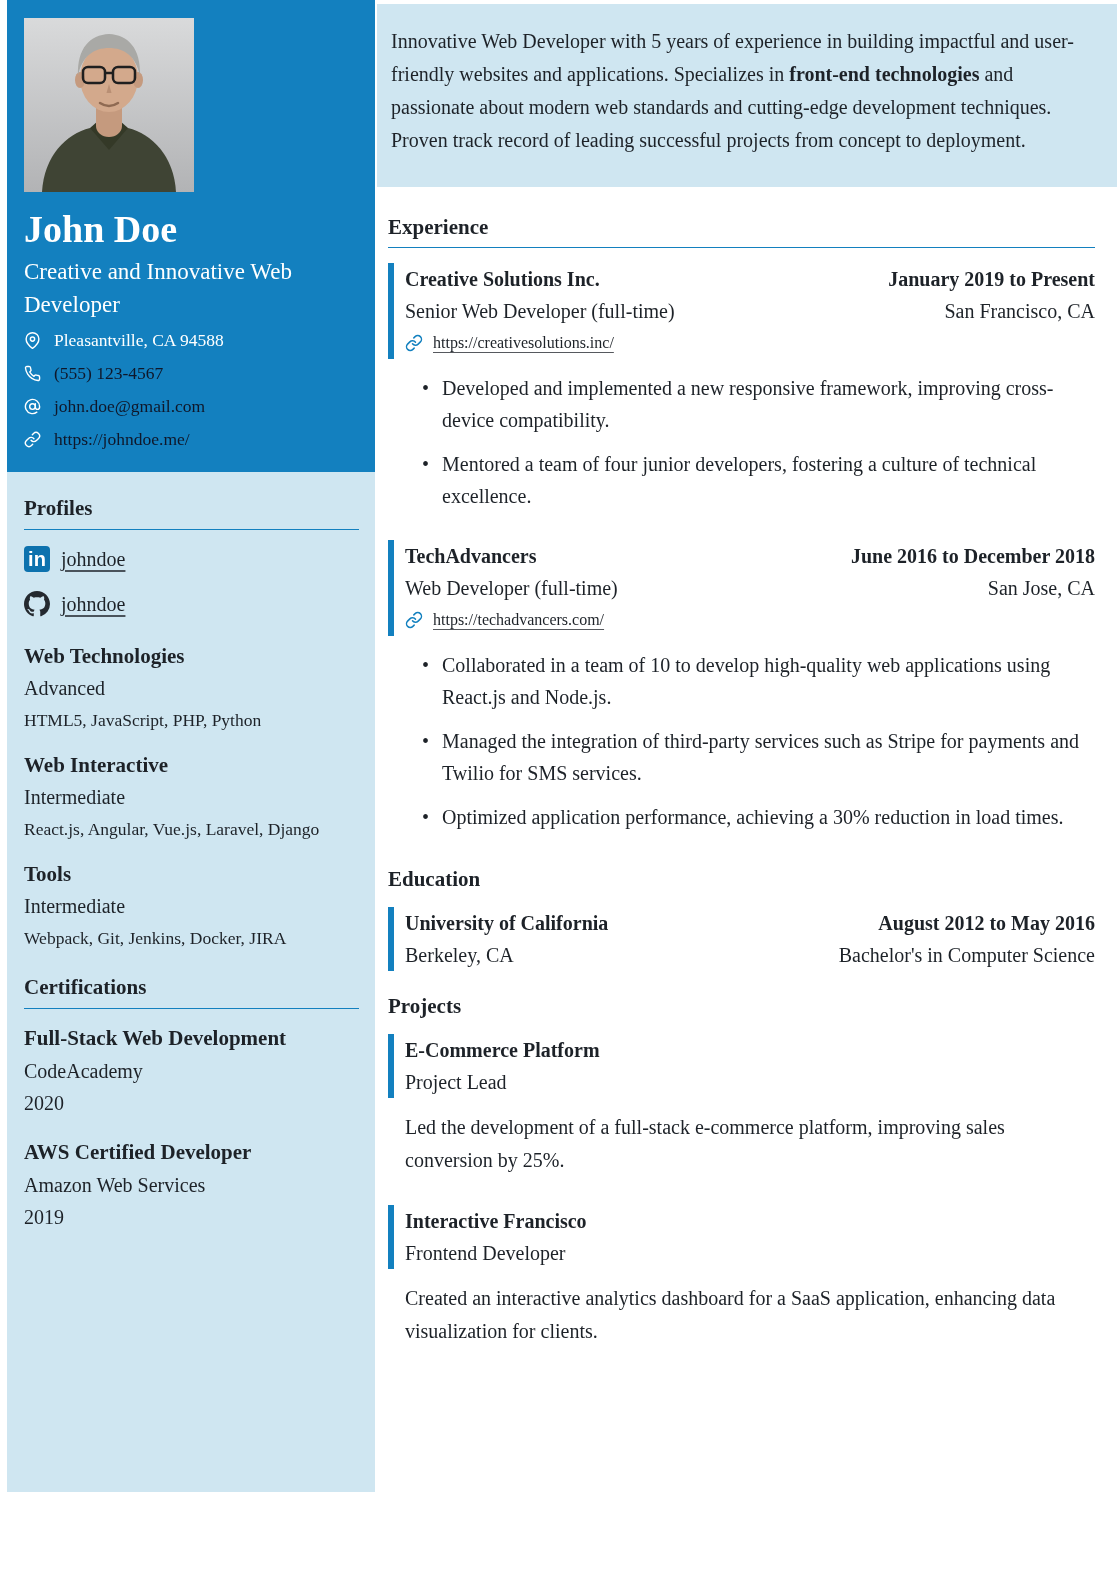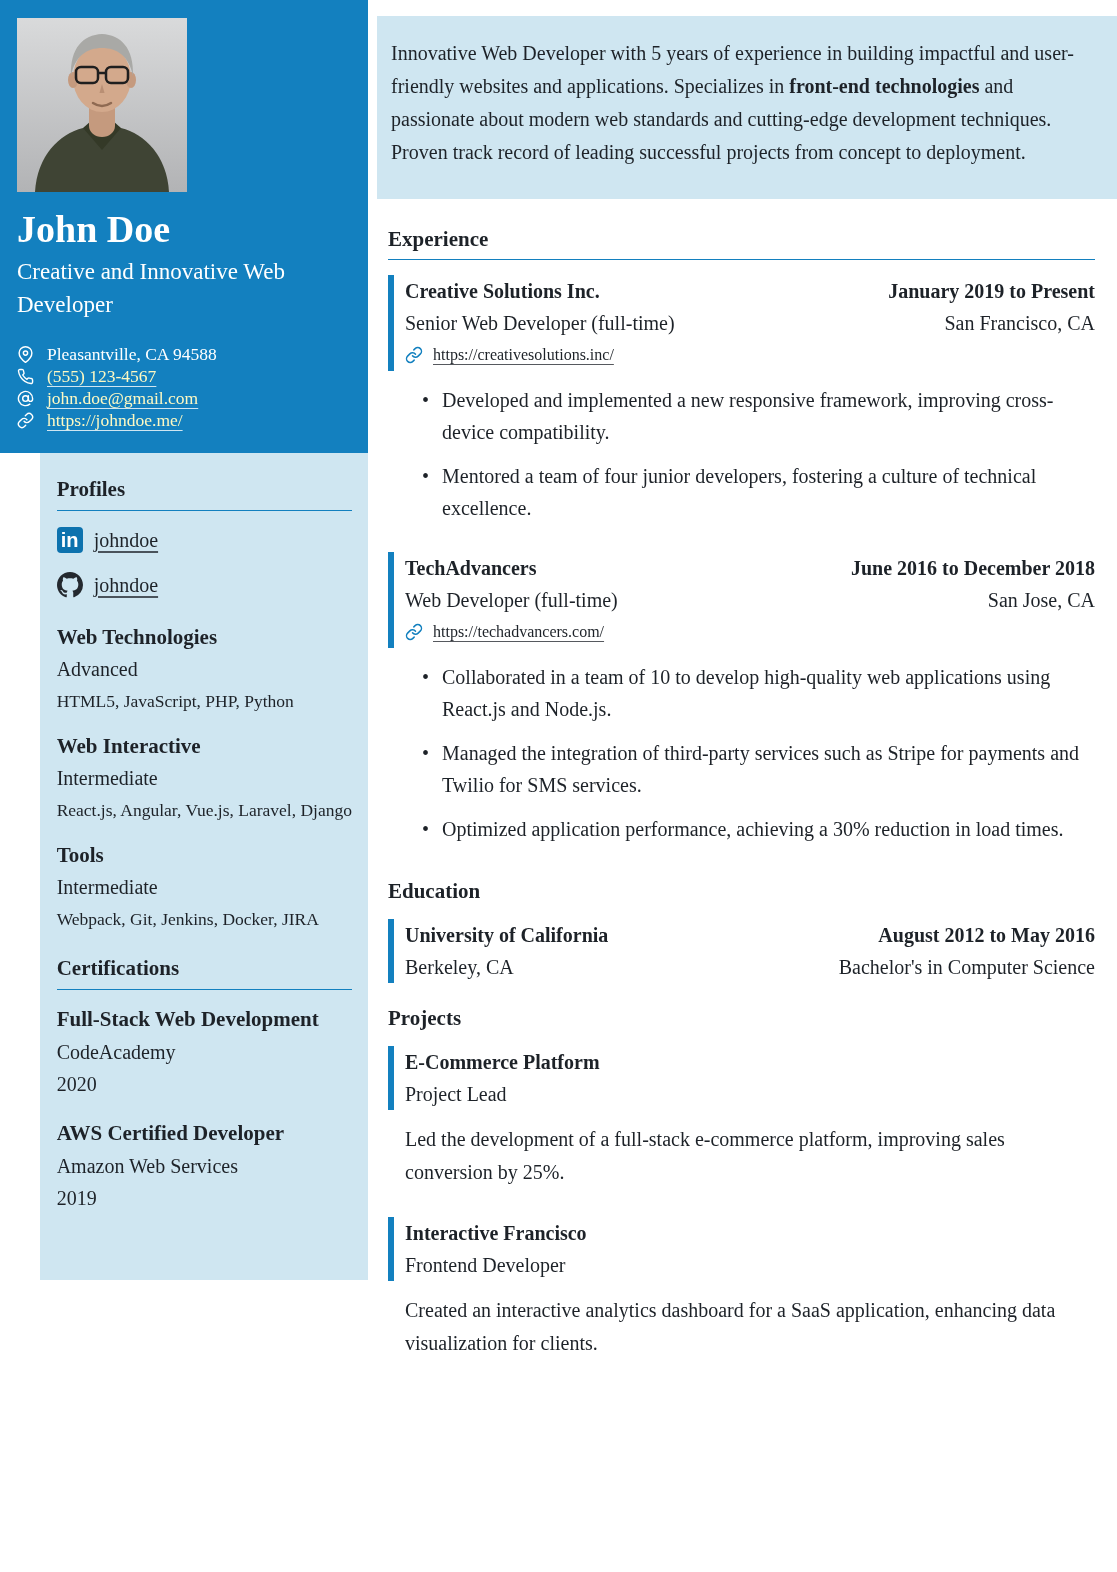--- a/index.html
+++ b/index.html
@@ -7,51 +7,51 @@
     --panel:#cfe6f1;
     --ink:#1d2228;
     --linkedin:#0d72ae;
   }
   *{box-sizing:border-box;}
   html,body{margin:0;padding:0;}
   body{font-family:"Liberation Serif","DejaVu Serif",serif;color:var(--ink);background:#fff;}
   .page{position:relative;width:1117px;height:1572px;background:#fff;overflow:hidden;}
 
   
-  .sidebar{position:absolute;left:0;top:0;width:368px;height:1280px;display:flex;flex-direction:column;align-items:flex-end;}
+  .sidebar{position:absolute;left:7px;top:0;width:368px;height:1492px;display:flex;flex-direction:column;}
   .sidebar-header{background:var(--accent);color:#fff;padding:18px 16px 22px 17px;}
   .avatar-wrap{width:170px;height:174px;}
   .avatar-wrap svg{display:block;}
   .name{font-size:38px;font-weight:700;margin:15px 0 4px;line-height:44px;}
   .headline{font-size:23px;line-height:33px;}
-  .contact{margin-top:22px;display:flex;flex-direction:column;}
+  .contact{margin-top:8px;display:flex;flex-direction:column;gap:11px;}
   .contact-row{display:flex;align-items:center;gap:13px;font-size:17.5px;line-height:22px;}
   .contact-row svg{flex:none;}
-  .wlink{text-decoration:underline;text-decoration-color:rgba(255,255,255,.8);text-underline-offset:4px;color:#fef9c3;cursor:pointer;}
+  .wlink{text-decoration-color:rgba(255,255,255,.8);text-underline-offset:4px;color:#0f172a;cursor:pointer;}
   .dlink{text-decoration:underline;text-decoration-color:rgba(29,34,40,.75);text-underline-offset:4px;color:var(--ink);cursor:pointer;}
 
   .sidebar-body{background:var(--panel);flex:1;padding:24px 16px 0 17px;}
   .side-heading{font-size:21px;font-weight:700;line-height:25px;padding-bottom:8px;border-bottom:1.5px solid var(--accent);margin:0 0 16px;}
   .side-section{margin-bottom:26px;}
   .profile-row{display:flex;align-items:center;gap:11px;margin-bottom:19px;font-size:20px;}
   .linkedin-badge{width:26px;height:26px;border-radius:4px;background:var(--linkedin);color:#fff;
     font-family:"Liberation Sans",sans-serif;font-weight:700;font-size:20px;
     display:flex;align-items:center;justify-content:center;}
   .gh-icon{width:26px;height:26px;fill:#24292f;}
   .skill-group{margin-bottom:21px;}
   .skill-name{font-size:21px;font-weight:700;margin-bottom:7px;line-height:26px;}
   .skill-level{font-size:20px;margin-bottom:9px;line-height:24px;}
   .skill-keywords{font-size:17.5px;line-height:22px;}
   .cert-item{margin-bottom:24px;}
   .cert-title{font-size:21px;font-weight:700;margin-bottom:8px;line-height:26px;}
   .cert-issuer{font-size:20px;margin-bottom:8px;line-height:24px;}
   .cert-year{font-size:20px;line-height:24px;}
 
   
-  .main{position:absolute;left:377px;top:16px;width:740px;}
+  .main{position:absolute;left:377px;top:4px;width:740px;}
   .summary-box{background:var(--panel);padding:21px 25px 30px 14px;font-size:20px;line-height:33px;}
   .bold{font-weight:700;}
   .main-sections{padding:0 22px 0 11px;}
   .section{margin-top:27px;}
   .section-heading{font-size:21px;font-weight:700;line-height:26px;}
   .section-heading.underlined{border-bottom:1.5px solid var(--accent);padding-bottom:7px;}
   .entry{margin-top:15px;}
   .entry + .entry{margin-top:28px;}
   .entry-head{border-left:6px solid var(--accent);padding-left:11px;}
   .entry-row{display:flex;justify-content:space-between;align-items:baseline;font-size:20px;line-height:32px;}

